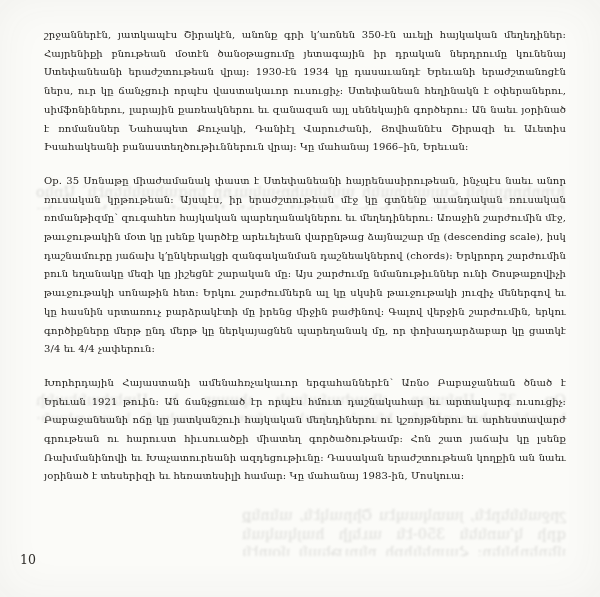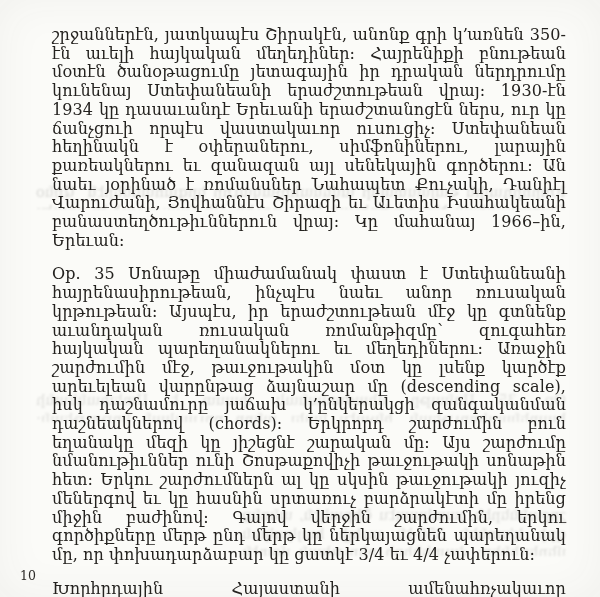--- a/index.html
+++ b/index.html
@@ -20,35 +20,34 @@
     box-shadow: inset 0 0 45px rgba(60,60,55,0.05);
   }
   .text-block {
     position: absolute;
     top: 26px;
     left: 36px;
     width: 530px;
     z-index: 2;
   }
   p.body-text {
-    margin: 0 0 15px 16px;
-    font-size: 16px;
+    margin: 0 0 15px 8px;
+    font-size: 10px;
     line-height: 18.7px;
     text-align: justify;
     color: #24221f;
     letter-spacing: 0.1px;
   }
   .page-number {
     position: absolute;
     left: 20px;
     top: 552px;
     font-size: 12.5px;
     color: #2e2c29;
     z-index: 2;
-    margin-top: 16px;
   }
   
   .bleed {
     position: absolute;
     overflow: hidden;
     z-index: 1;
     transform: scaleX(-1);
     filter: blur(1.1px);
     opacity: 0.30;
     color: #8d8d89;

